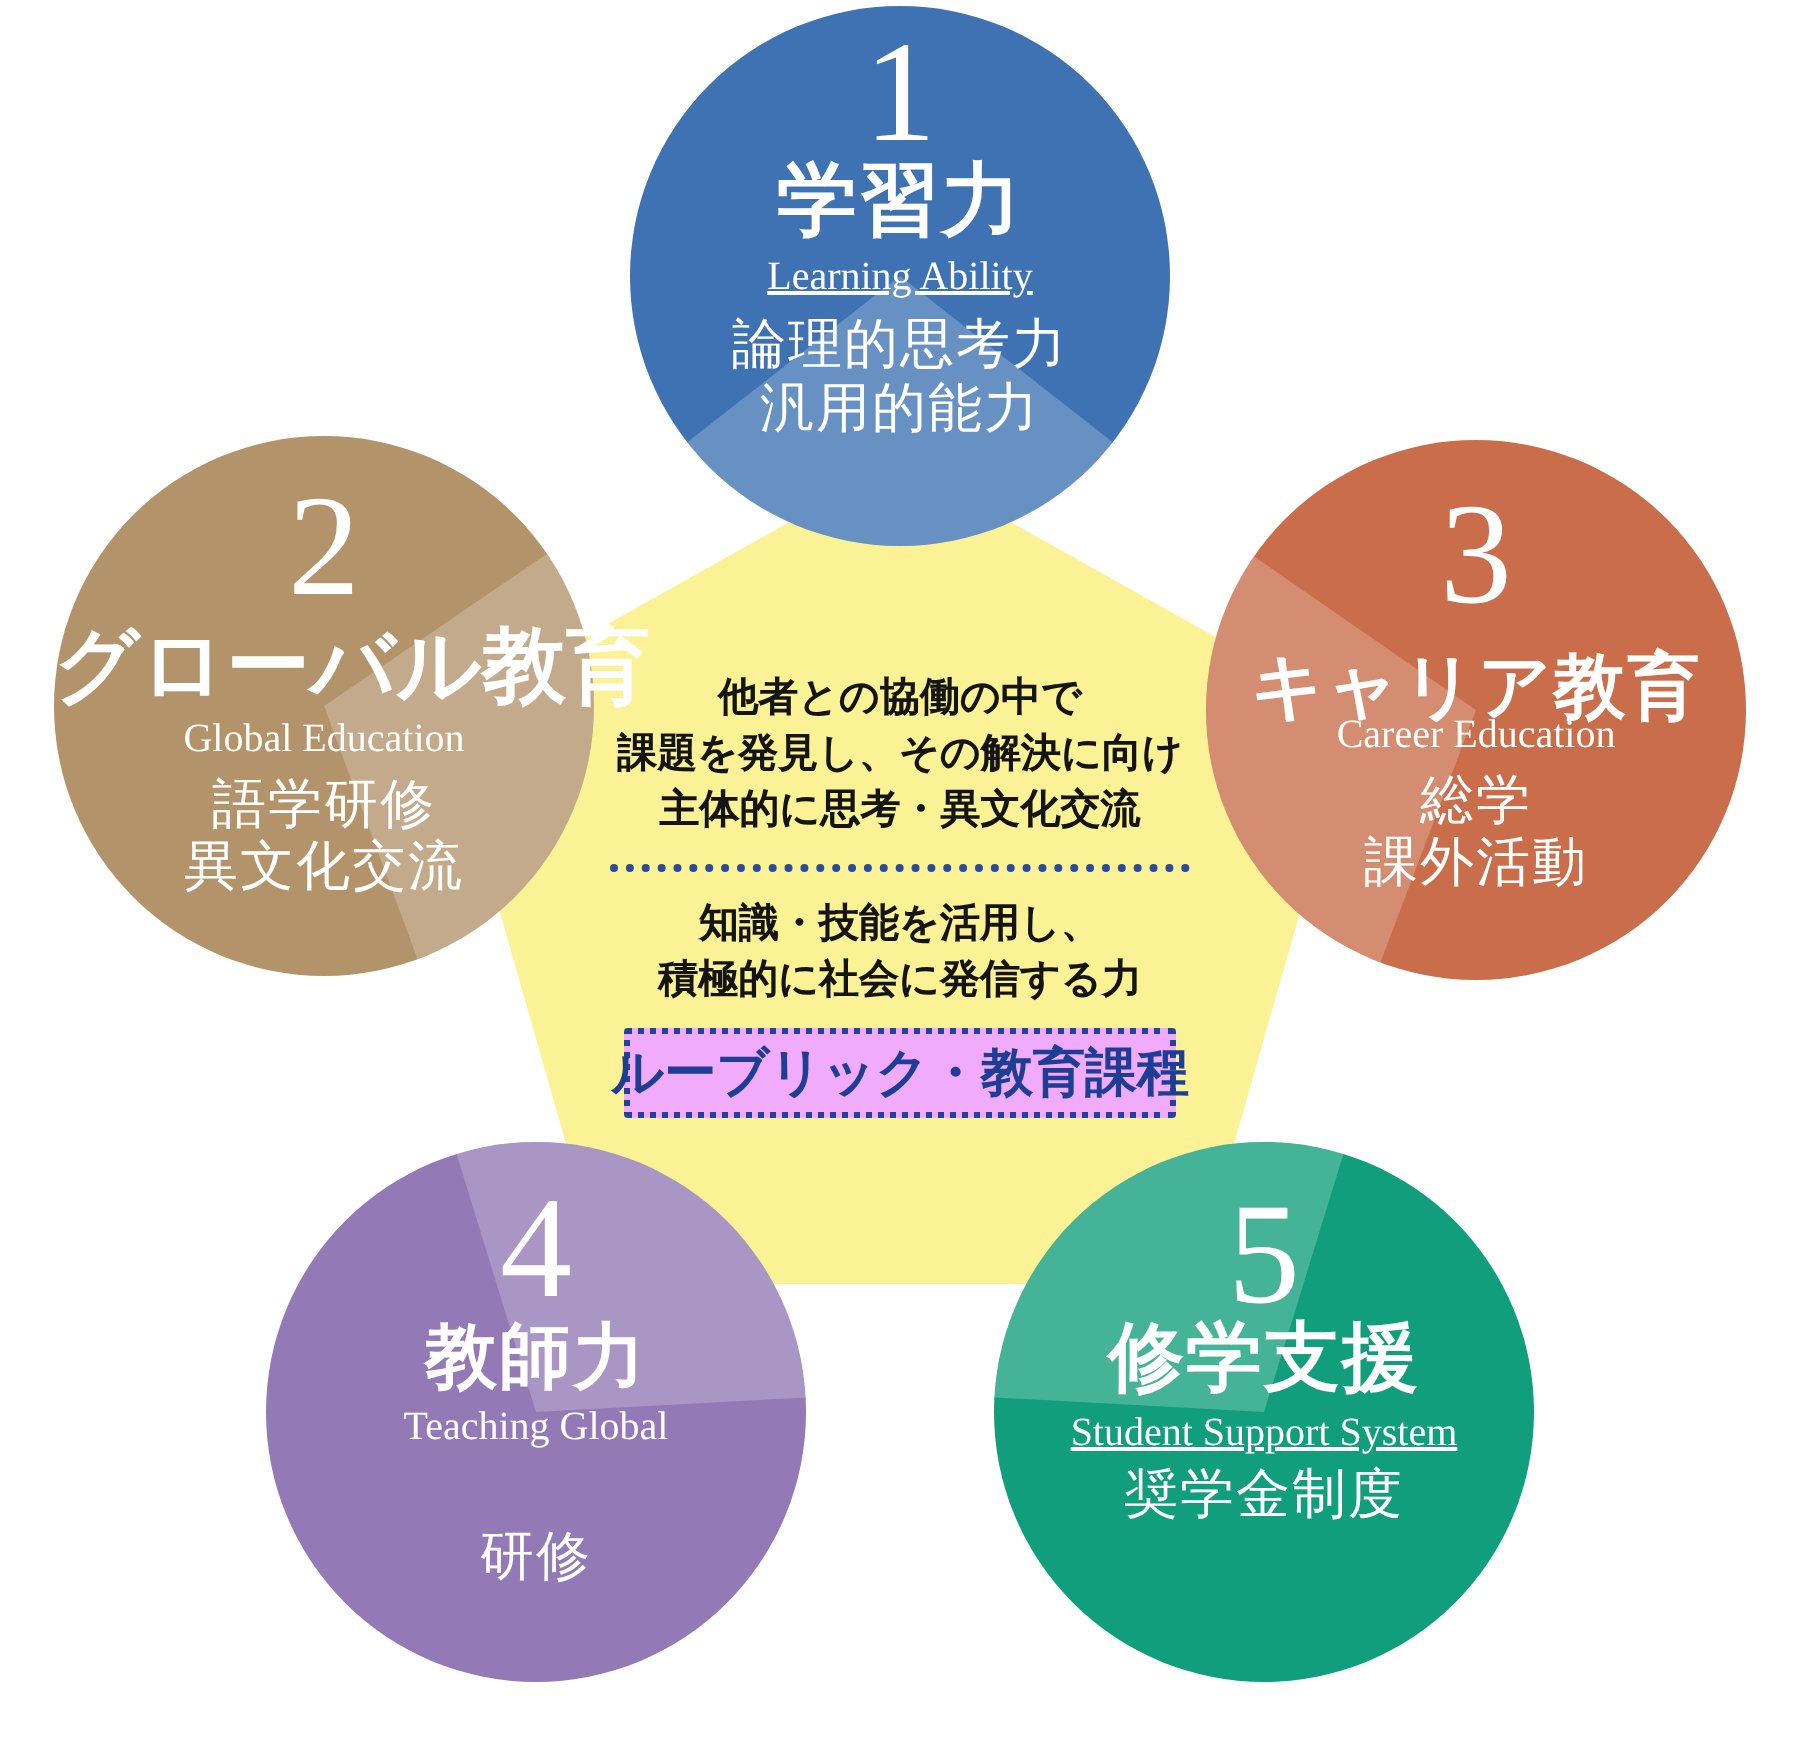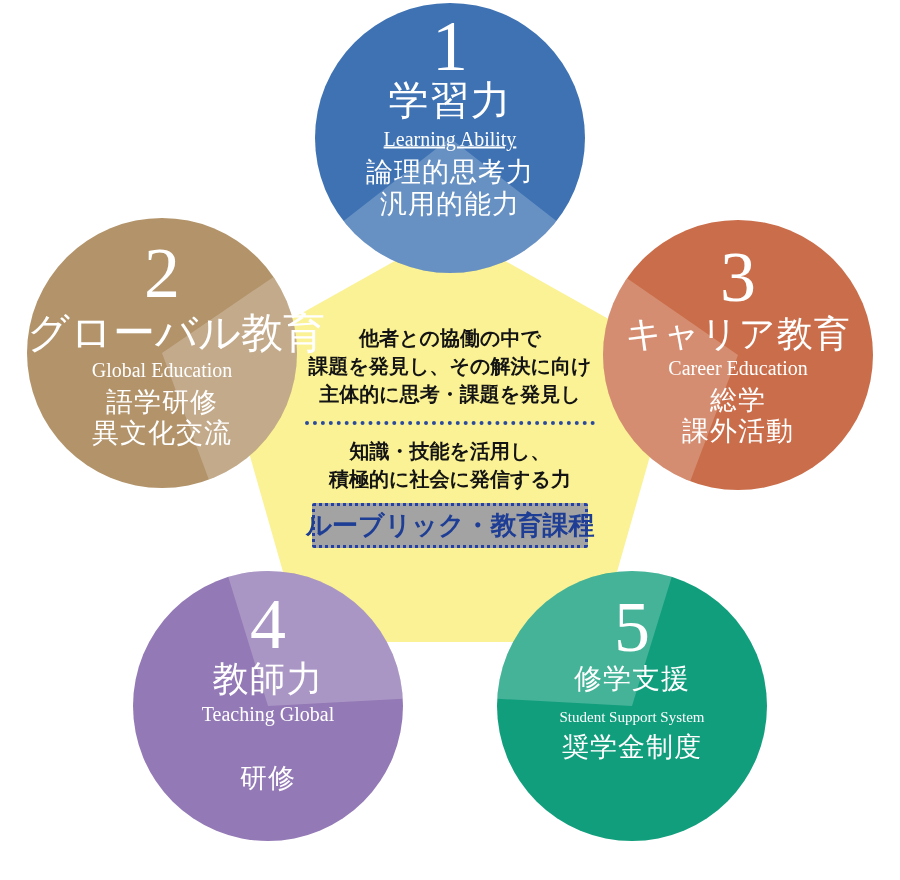--- a/index.html
+++ b/index.html
@@ -15,84 +15,84 @@
 
   
   .center-block{
     position:absolute;left:295px;top:324px;width:310px;z-index:2;
     text-align:center;
   }
   .cline{
     font-size:20px;font-weight:bold;color:#141414;line-height:28px;
     letter-spacing:0px;white-space:nowrap;
   }
-  .cline:first-child{margin-top:0;}
+  .cline:first-child{margin-top:11px;}
   .dotted-sep{
     width:290px;margin:13px auto 12px auto;height:0;
     border-top:4px dotted #2b4a9e;
   }
   .badge{
     width:270px;height:39px;margin:10px auto 0 auto;
-    background:#a3a3a3;border:3px dotted #2440a0;border-radius:2px;
+    background:#f0abfc;border:3px dotted #2440a0;border-radius:2px;
     display:flex;align-items:center;justify-content:center;
     font-size:26px;font-weight:bold;color:#1e3d94;white-space:nowrap;
   }
 
   
   .circle{position:absolute;width:270px;height:270px;z-index:3;}
   .circle svg.cbg{position:absolute;left:0;top:0;}
   .circle .txt{
     position:absolute;left:0;right:0;text-align:center;color:#ffffff;
     transform:translateY(-50%);white-space:nowrap;
   }
   .num{
     font-family:"Liberation Serif","DejaVu Serif",serif;
     font-size:72px;font-weight:400;line-height:1;
   }
-  .title{font-weight:normal;letter-spacing:1px;}
+  .title{font-weight:bold;letter-spacing:1px;}
   .subtitle{
     font-family:"Liberation Serif","DejaVu Serif",serif;
     font-size:20px;font-weight:400;
   }
   .item{font-size:27px;font-weight:500;letter-spacing:1px;}
 
   .c1{left:315px;top:3px;}
   .c2{left:27px;top:218px;}
   .c3{left:603px;top:220px;}
   .c4{left:133px;top:571px;}
   .c5{left:497px;top:571px;}
 
   .c1 .num{top:43px;} .c1 .title{top:97px;font-size:40px;} .c1 .subtitle{top:136px;text-decoration:underline;}
   .c1 .i1{top:169px;} .c1 .i2{top:201px;}
 
   .c2 .num{top:55px;} .c2 .title{top:115px;font-size:42px;letter-spacing:0;} .c2 .subtitle{top:152px;}
   .c2 .i1{top:184px;} .c2 .i2{top:215px;}
 
-  .c3 .num{top:57px;} .c3 .title{top:114px;font-size:36px;} .c3 .subtitle{top:148px;}
+  .c3 .num{top:57px;} .c3 .title{top:124px;font-size:36px;} .c3 .subtitle{top:148px;}
   .c3 .i1{top:180px;} .c3 .i2{top:211px;}
 
   .c4 .num{top:53px;} .c4 .title{top:108px;font-size:36px;} .c4 .subtitle{top:143px;}
   .c4 .i1{top:177px;} .c4 .i2{top:207px;}
 
-  .c5 .num{top:56px;} .c5 .title{top:108px;font-size:28px;} .c5 .subtitle{top:146px;font-size:15px;}
+  .c5 .num{top:56px;} .c5 .title{top:108px;font-size:38px;} .c5 .subtitle{top:146px;font-size:20px;text-decoration:underline;}
   .c5 .i1{top:176px;}
 </style>
 </head>
 <body>
 
 <div class="canvas">
 
   <svg class="pentagon-svg" width="900" height="880" viewBox="0 0 900 880">
     <polygon points="450,230 678,358 597,642 303,642 222,358" fill="#faf294"></polygon>
   </svg>
 
   <div class="center-block">
     <div class="cline">他者との協働の中で</div>
     <div class="cline">課題を発見し、その解決に向け</div>
-    <div class="cline">主体的に思考・課題を発見し</div>
+    <div class="cline">主体的に思考・異文化交流</div>
     <div class="dotted-sep"></div>
     <div class="cline">知識・技能を活用し、</div>
     <div class="cline">積極的に社会に発信する力</div>
     <div class="badge">ルーブリック・教育課程</div>
   </div>
 
   <div class="circle c1">
     <svg class="cbg" width="270" height="270" viewBox="0 0 270 270">
       <circle cx="135" cy="135" r="135" fill="#3e72b3"></circle>
       <path d="M135,135 L241.4,218.1 A135,135 0 0 1 28.6,218.1 Z" fill="#ffffff" opacity="0.22"></path>

